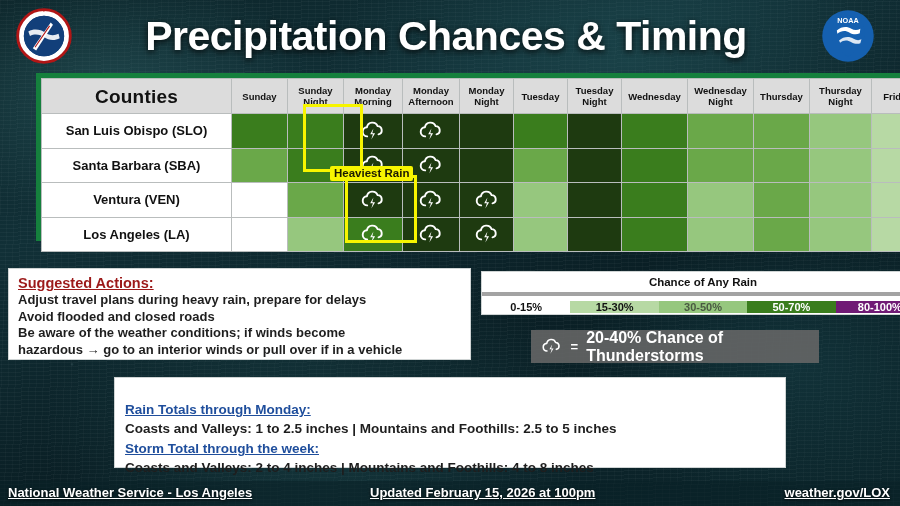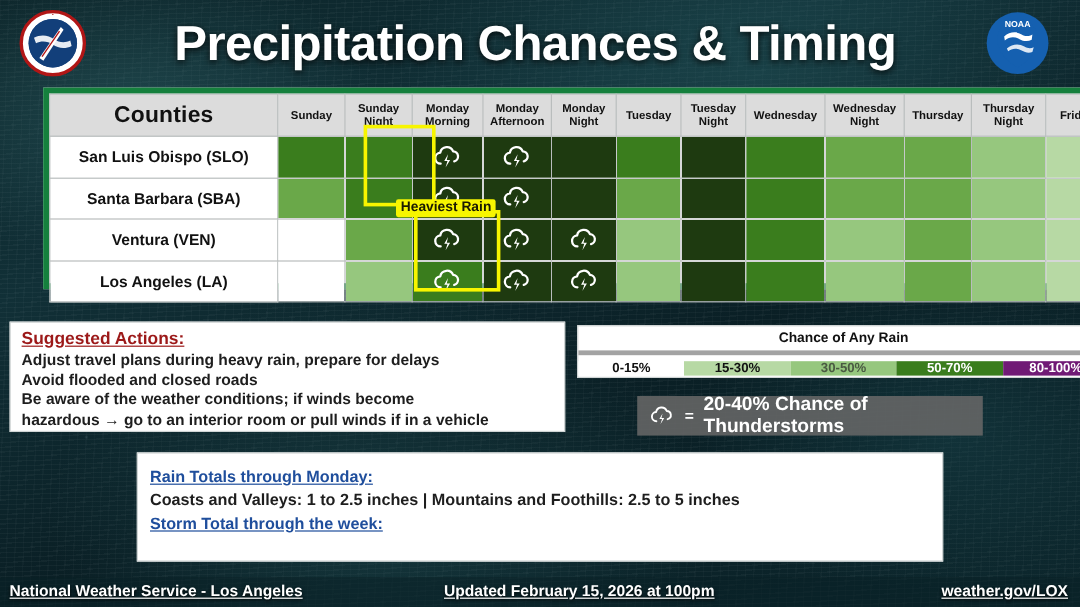--- a/index.html
+++ b/index.html
@@ -83,21 +83,21 @@
 
   
   #tnote{position:absolute;left:531px;top:330px;width:288px;height:33px;
      background:rgba(102,102,102,.88);display:flex;align-items:center;
      padding-left:10px;box-sizing:border-box;gap:8px;}
   #tnote .txt{color:#fff;font-size:16px;font-weight:bold;}
   #tnote .eq{color:#fff;font-size:13px;font-weight:bold;}
 
   
   #totals{position:absolute;left:114px;top:377px;width:672px;height:91px;
-     background:#fff;border:1px solid #cfd4d4;box-sizing:border-box;padding:10px 10px;}
+     background:#fff;border:1px solid #cfd4d4;box-sizing:border-box;padding:22px 10px;}
   #totals .hd{color:#1f4e9c;font-size:13.5px;font-weight:bold;
      text-decoration:underline;line-height:19px;}
   #totals .ln{color:#1e1e1e;font-size:13.5px;font-weight:bold;line-height:20px;}
 
   
   #footer{position:absolute;left:0;top:481px;width:900px;height:25px;
      background:rgba(10,32,38,.55);}
   #footer span{position:absolute;top:4px;color:#fff;font-size:13px;font-weight:bold;
      text-shadow:0 1px 3px rgba(0,0,0,.9);text-decoration:underline;}
   #f-left{left:8px;}
@@ -283,21 +283,21 @@
 
 <div class="hl" id="hl-top"></div>
 <div class="hl" id="hl-bot"></div>
 <div id="hl-label">Heaviest Rain</div>
 
 <div id="actions">
   <div class="hd">Suggested Actions:</div>
   <div class="ln">Adjust travel plans during heavy rain, prepare for delays</div>
   <div class="ln">Avoid flooded and closed roads</div>
   <div class="ln">Be aware of the weather conditions; if winds become</div>
-  <div class="ln">hazardous → go to an interior room or pull winds if in a vehicle</div>
+  <div class="ln">hazardous → go to an interior winds or pull over if in a vehicle</div>
 </div>
 
 <div id="legend">
   <div class="lt">Chance of Any Rain</div>
   <div class="lrow" id="legend-row">
       <div class="lcell" style="background: rgb(255, 255, 255); color: rgb(17, 17, 17);">0-15%</div>
       <div class="lcell" style="background: rgb(183, 217, 164); color: rgb(17, 17, 17);">15-30%</div>
       <div class="lcell" style="background: rgb(150, 199, 126); color: rgb(74, 90, 66);">30-50%</div>
       <div class="lcell" style="background: rgb(58, 125, 29); color: rgb(255, 255, 255);">50-70%</div>
       <div class="lcell" style="background: #701a75; color: rgb(255, 255, 255);">80-100%</div>
@@ -310,19 +310,20 @@
     <path d="M13.4 8.6 L10.2 14.2 L12.9 14.2 L11.3 19.6 L15.1 13.3 L12.3 13.3 Z" fill="#ffffff"></path>
   </svg>
   <span class="eq">=</span>
   <span class="txt">20-40% Chance of Thunderstorms</span>
 </div>
 
 <div id="totals">
   <div class="hd">Rain Totals through Monday:</div>
   <div class="ln">Coasts and Valleys: 1 to 2.5 inches  | Mountains and Foothills: 2.5 to 5 inches</div>
   <div class="hd">Storm Total through the week:</div>
+  <div class="ln">Coasts and Valleys: 2 to 4 inches  | Mountains and Foothills: 4 to 8 inches</div>
 </div>
 
 <div id="footer">
   <span id="f-left">National Weather Service - Los Angeles</span>
   <span id="f-mid">Updated February 15, 2026 at 100pm</span>
   <span id="f-right">weather.gov/LOX</span>
 </div>
 
 </body></html>

